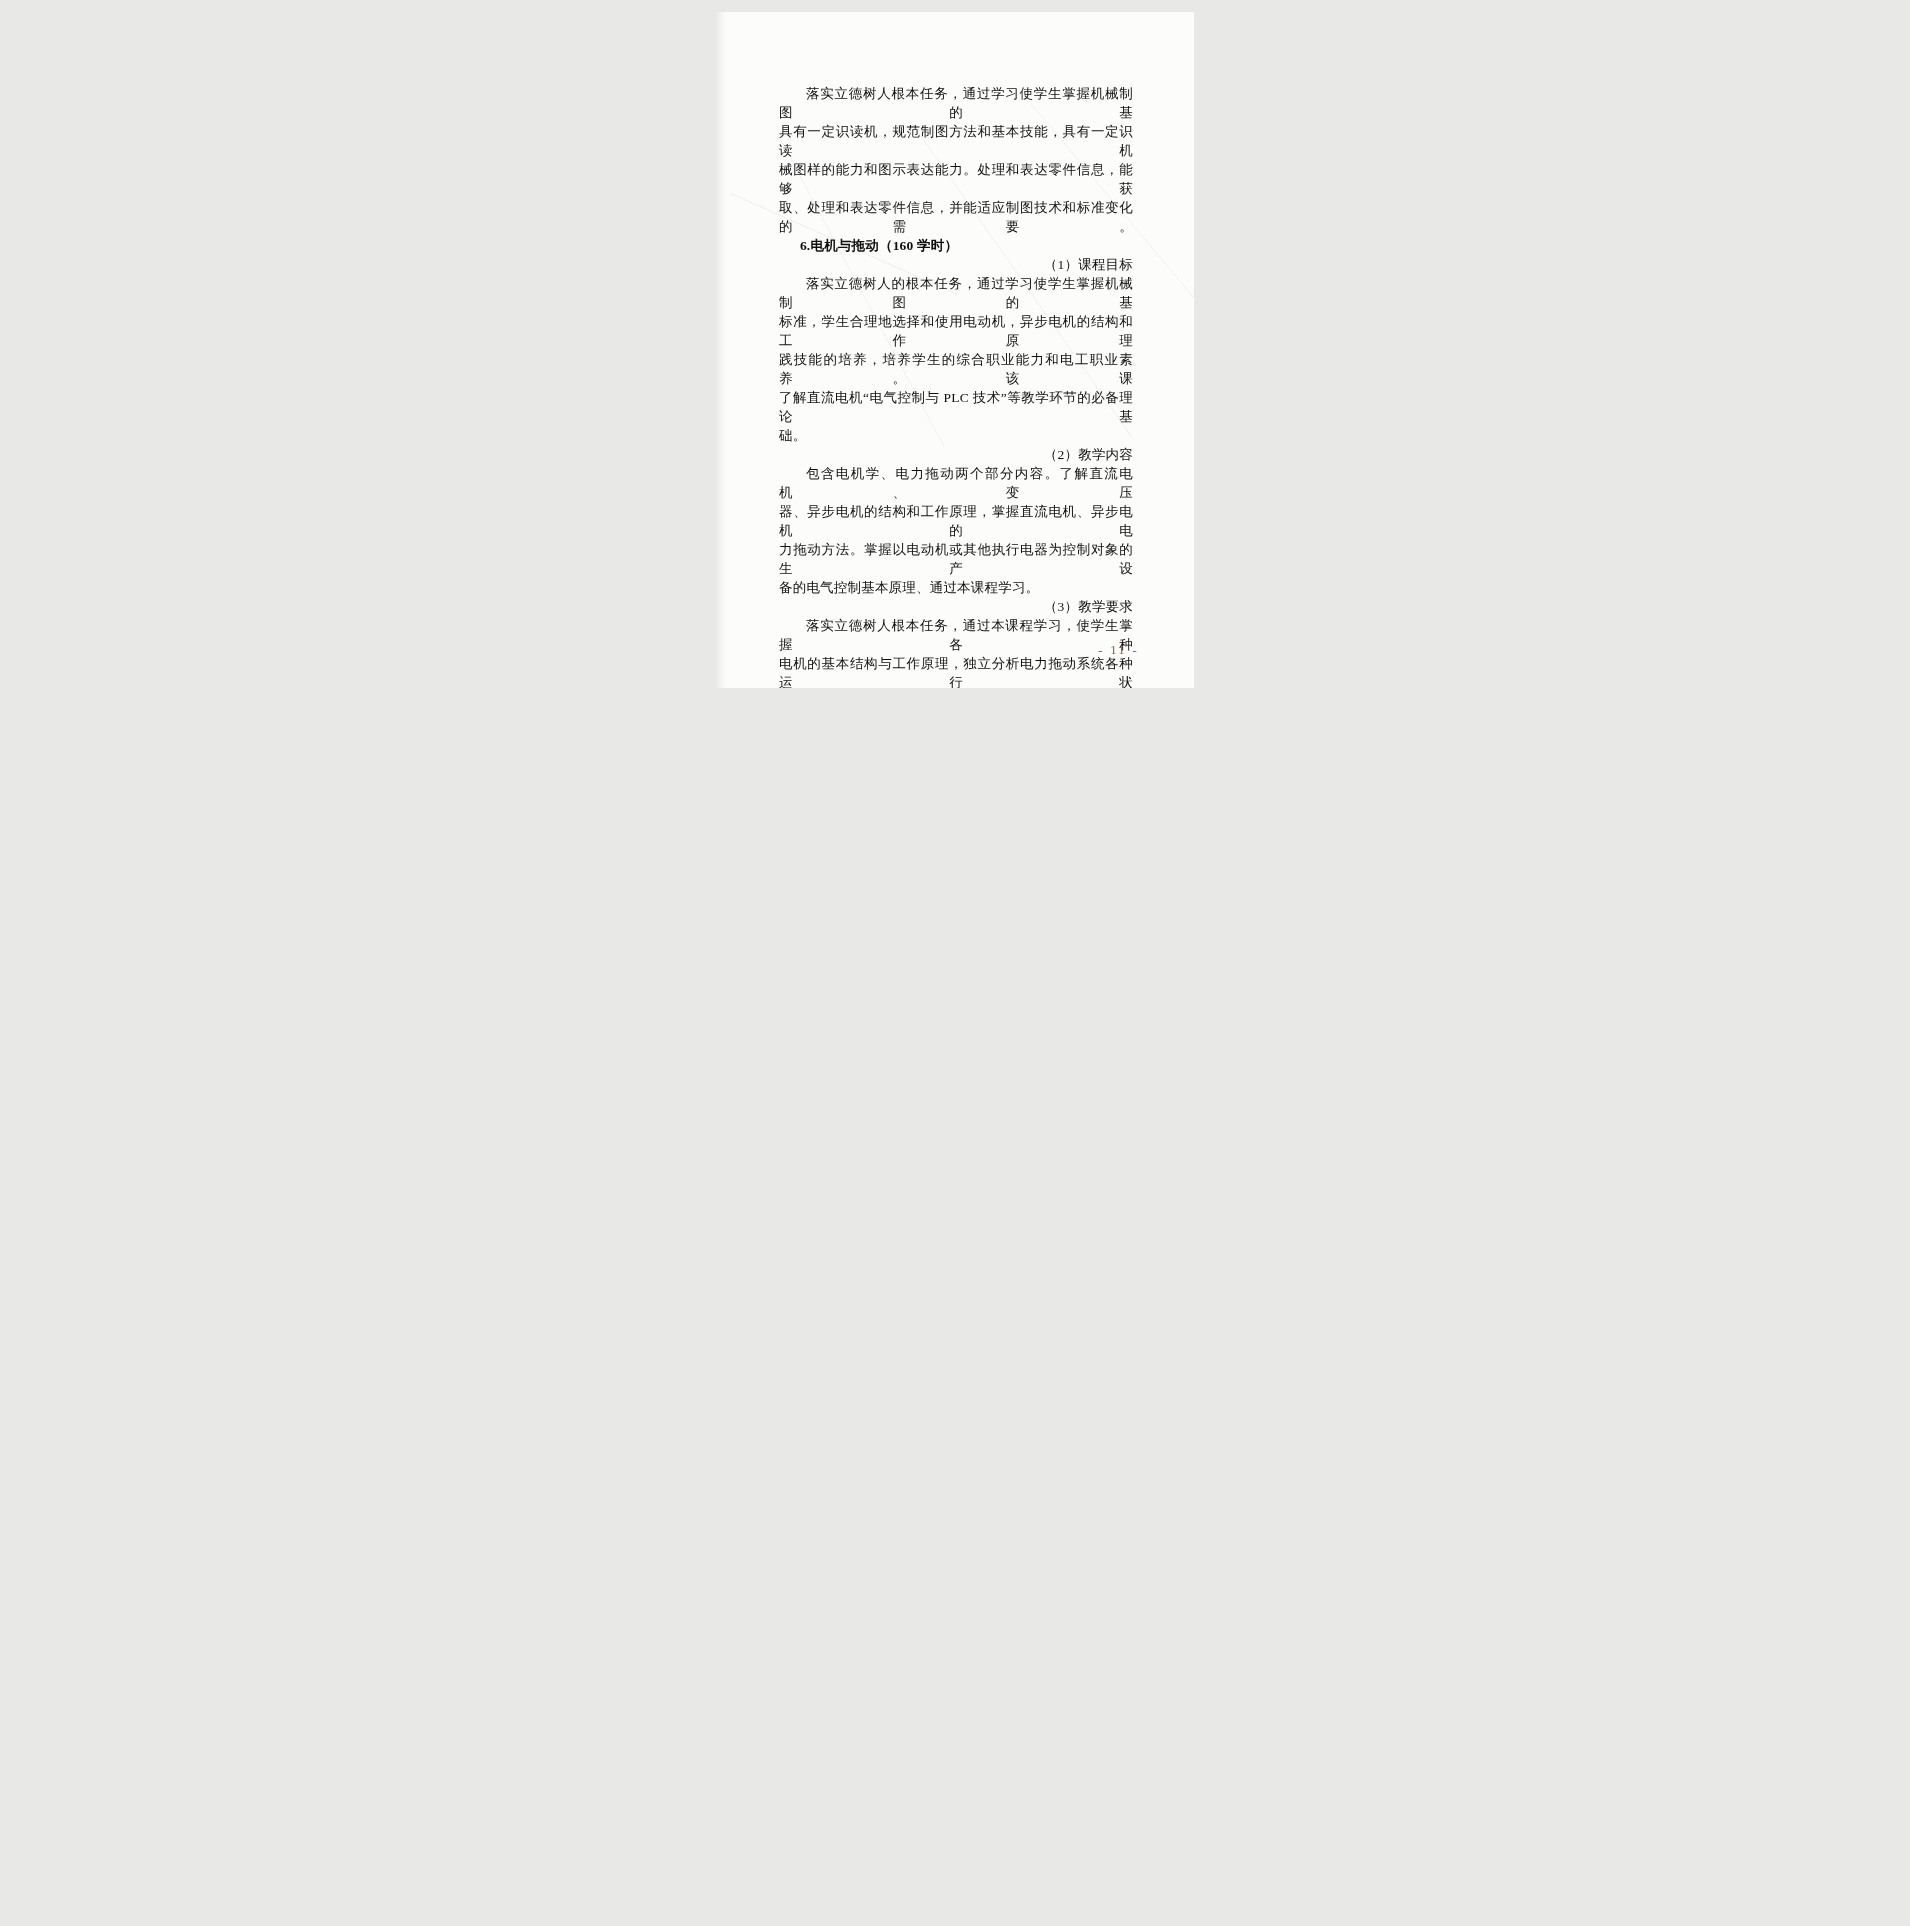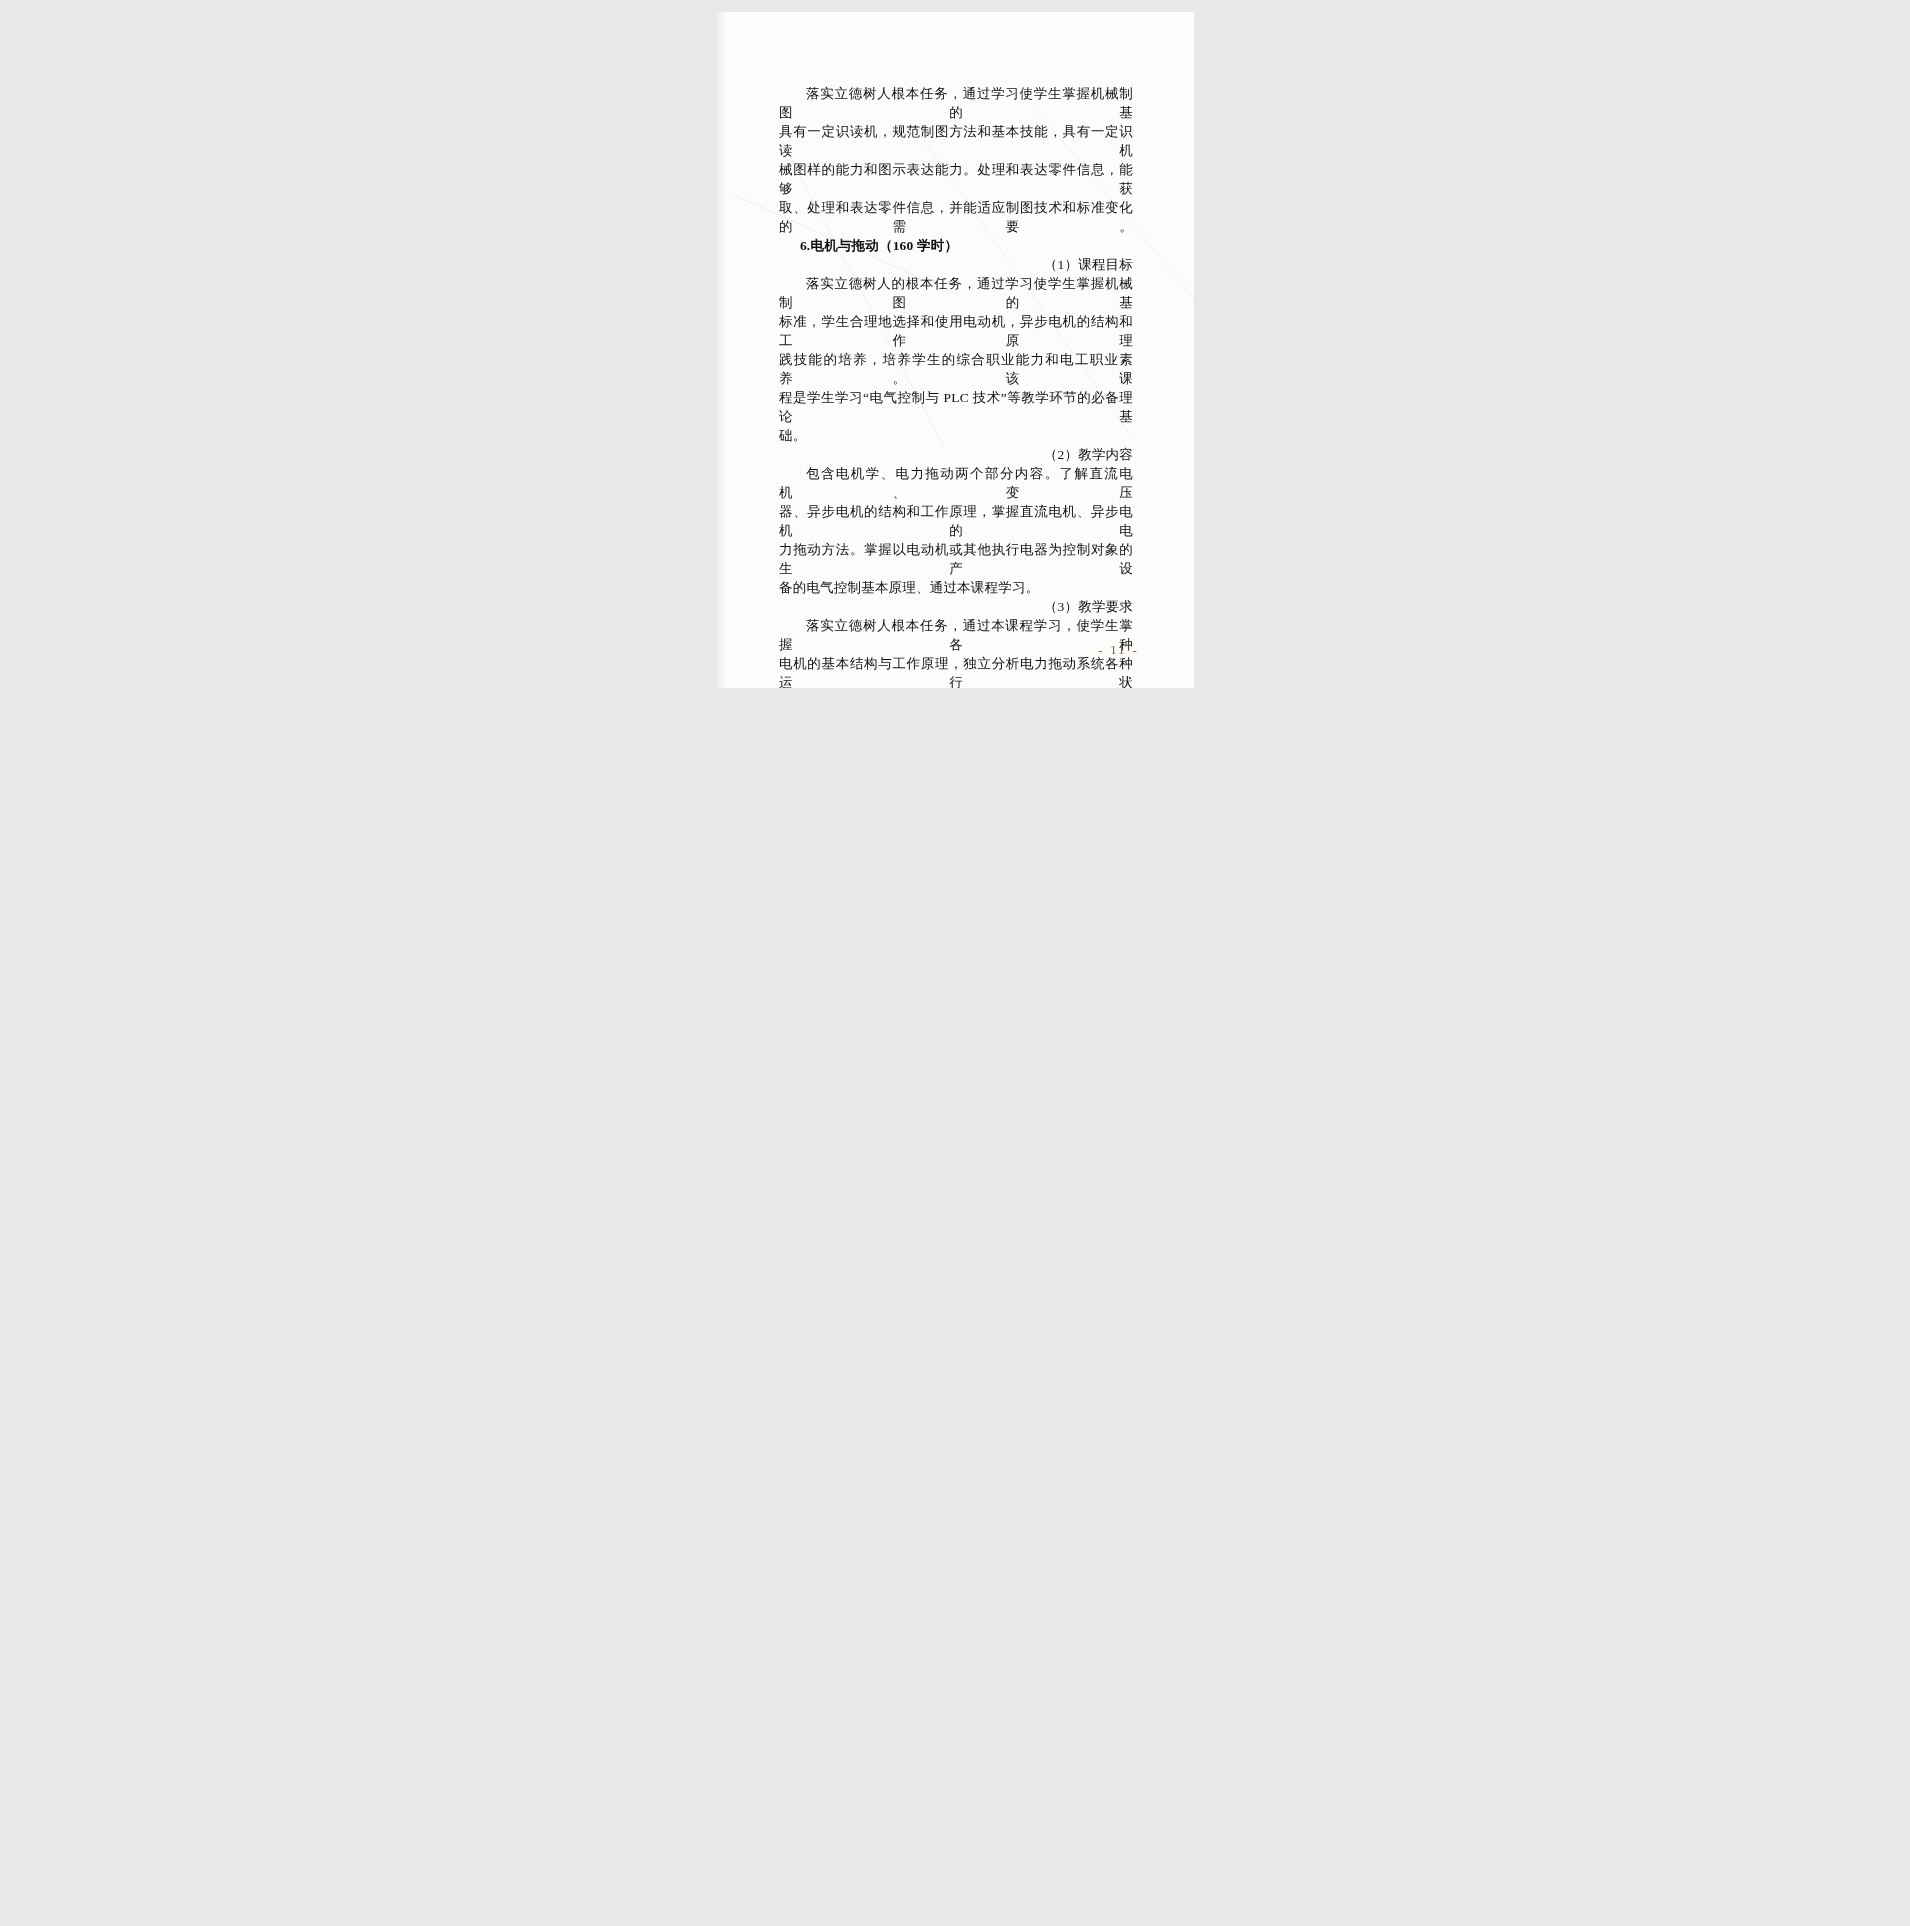--- a/index.html
+++ b/index.html
@@ -83,21 +83,21 @@
     <div class="line just">械图样的能力和图示表达能力。处理和表达零件信息，能够获</div>
     <div class="line just">取、处理和表达零件信息，并能适应制图技术和标准变化的需要。</div>
 
     <div class="line heading"><span class="bold">6.电机与拖动</span><span class="rest">（160 学时）</span></div>
 
     <div class="line sub">（1）课程目标</div>
 
     <div class="line just ind">落实立德树人的根本任务，通过学习使学生掌握机械制图的基</div>
     <div class="line just">标准，学生合理地选择和使用电动机，异步电机的结构和工作原理</div>
     <div class="line just">践技能的培养，培养学生的综合职业能力和电工职业素养。该课</div>
-    <div class="line just">程是学生学习“电气控制与 PLC 技术”等教学环节的必备理论基</div>
+    <div class="line just">了解直流电机“电气控制与 PLC 技术”等教学环节的必备理论基</div>
     <div class="line end">础。</div>
 
     <div class="line sub">（2）教学内容</div>
 
     <div class="line just ind">包含电机学、电力拖动两个部分内容。了解直流电机、变压</div>
     <div class="line just">器、异步电机的结构和工作原理，掌握直流电机、异步电机的电</div>
     <div class="line just">力拖动方法。掌握以电动机或其他执行电器为控制对象的生产设</div>
     <div class="line end">备的电气控制基本原理、通过本课程学习。</div>
 
     <div class="line sub">（3）教学要求</div>

